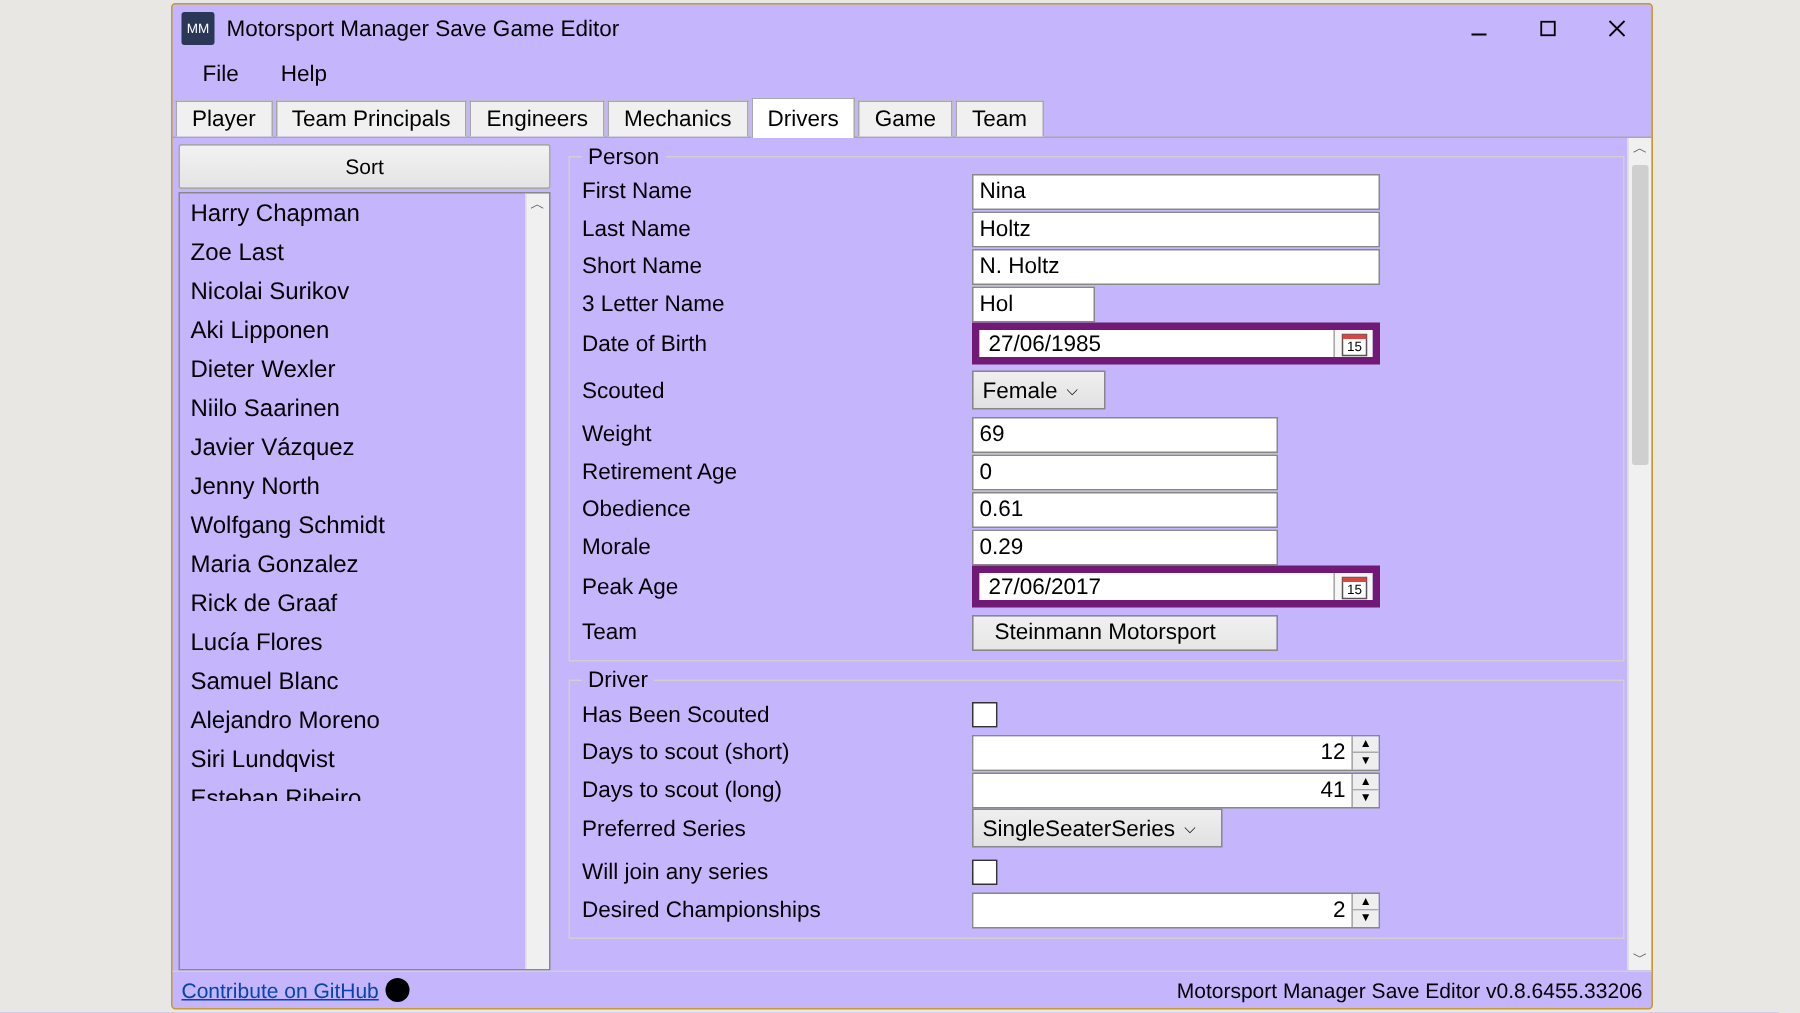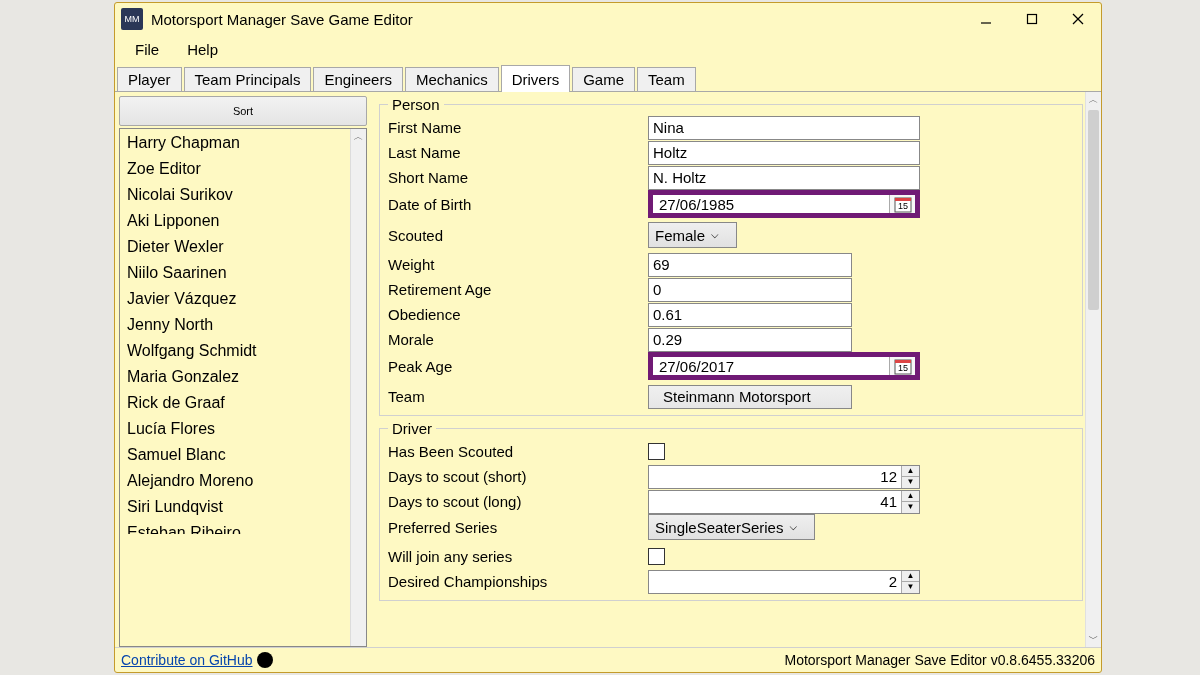--- a/index.html
+++ b/index.html
@@ -1,31 +1,31 @@
 <!DOCTYPE html>
 <html><head>
 <meta charset="utf-8">
 <style>
   * { box-sizing: border-box; margin: 0; padding: 0; font-family: "Segoe UI", Tahoma, sans-serif; }
   body { background: #e8e7e3; width: 1200px; height: 675px; overflow: hidden; position: relative; }
-  .window { position: absolute; left: 114px; top: 2px; width: 988px; height: 671px; background: #fef9c3; border: 1px solid #c49b2c; border-radius: 3px; display: flex; flex-direction: column; }
+  .window { position: absolute; left: 114px; top: 2px; width: 988px; height: 671px; background: #c4b5fd; border: 1px solid #c49b2c; border-radius: 3px; display: flex; flex-direction: column; }
   .titlebar { height: 32px; display: flex; align-items: center; padding-left: 6px; }
   .app-icon { width: 22px; height: 22px; background: #2a3757; display: inline-flex; align-items: center; justify-content: center; border-radius: 2px; margin-right: 8px; font-size: 9px; color: #fff; }
   .titlebar .title { font-size: 15px; color: #000; flex: 1; }
   .win-btns { display: flex; height: 100%; }
   .win-btn { width: 46px; height: 100%; display: flex; align-items: center; justify-content: center; font-size: 14px; }
   .win-btn svg { width: 12px; height: 12px; }
   .menubar { height: 29px; display: flex; align-items: center; padding: 0 6px; gap: 0; font-size: 15px; }
   .menubar span { padding: 3px 14px; }
   .tabrow { display: flex; align-items: flex-end; border-bottom: 1px solid #a8a8a8; padding-left: 2px; height: 28px; }
   .tab { border: 1px solid #a8a8a8; border-bottom: none; background: #f0f0f0; padding: 2px 10px; font-size: 15px; margin-right: 2px; height: 24px; display: flex; align-items: center; }
   .tab.active { background: #fff; height: 27px; position: relative; z-index: 2; margin-bottom: -1px; }
   .content { flex: 1; display: flex; overflow: hidden; }
   .sidebar { width: 258px; display: flex; flex-direction: column; border-right: none; padding: 4px 4px 0 4px; }
-  .sort-btn { border: 1px solid #a8a8a8; background: linear-gradient(#f2f2f2,#e4e4e4); height: 30px; font-size: 11px; text-align: center; line-height: 28px; border-radius: 2px; margin-bottom: 2px; width: 248px;}
+  .sort-btn { border: 1px solid #a8a8a8; background: linear-gradient(#f2f2f2,#e4e4e4); height: 30px; font-size: 14px; text-align: center; line-height: 28px; border-radius: 2px; margin-bottom: 2px; width: 248px;}
   .listbox { border: 1px solid #888; flex: 1; overflow: hidden; position: relative; width: 248px;}
   .listbox-inner { overflow-y: hidden; height: 100%; padding: 1px; }
   .li { font-size: 16px; padding: 2px 6px; line-height: 22px; height: 26px;}
   .li.selected { background: #cce8f7; outline: 1px dotted #222; outline-offset: -1px; }
   .li.partial { height: 14px; overflow: hidden; }
   .list-scroll { position: absolute; right: 0; top: 0; bottom: 0; width: 16px; background: #f0f0f0; border-left: 1px solid #dcdcdc; }
   .list-scroll .arrow { height: 16px; text-align: center; font-size: 10px; color: #555; line-height: 16px; }
   .detail { flex: 1; position: relative; overflow: hidden; }
   .detail-scroll { position: absolute; right: 0; top: 0; bottom: 0; width: 16px; background: #f0f0f0; border-left: 1px solid #e0e0e0; }
   .detail-scroll .thumb { position: absolute; top: 18px; left: 2px; right: 2px; height: 200px; background: #cfcfcf; border-radius: 2px; }
@@ -95,21 +95,21 @@
     <div class="tab active">Drivers</div>
     <div class="tab">Game</div>
     <div class="tab">Team</div>
   </div>
   <div class="content">
     <div class="sidebar">
       <div class="sort-btn">Sort</div>
       <div class="listbox">
         <div class="listbox-inner" id="driver-list">
             <div class="li">Harry Chapman</div>
-            <div class="li">Zoe Editor</div>
+            <div class="li">Zoe Last</div>
             <div class="li">Nicolai Surikov</div>
             <div class="li">Aki Lipponen</div>
             <div class="li">Dieter Wexler</div>
             <div class="li">Niilo Saarinen</div>
             <div class="li">Javier Vázquez</div>
             <div class="li">Jenny North</div>
             <div class="li">Wolfgang Schmidt</div>
             <div class="li">Maria Gonzalez</div>
             <div class="li">Rick de Graaf</div>
             <div class="li">Lucía Flores</div>
@@ -133,20 +133,24 @@
             </div>
           <div class="row">
               <label>Last Name</label>
               <input class="txt w270" value="Holtz" style="">
             </div>
           <div class="row">
               <label>Short Name</label>
               <input class="txt w270" value="N. Holtz" style="">
             </div>
           <div class="row">
+              <label>3 Letter Name</label>
+              <input class="txt w80" value="Hol" style="">
+            </div>
+          <div class="row">
               <label>Date of Birth</label>
             <div class="datewrap">
               <input value="27/06/1985" style="">
               <span class="cal-icon">
                   <svg viewBox="0 0 18 18">
                     <rect x="1" y="3" width="16" height="14" fill="#fff" stroke="#555"></rect>
                     <rect x="1" y="3" width="16" height="3" fill="#d44"></rect>
                     <text x="9" y="14" font-size="9" text-anchor="middle" fill="#000">15</text>
                   </svg>
                 </span>

